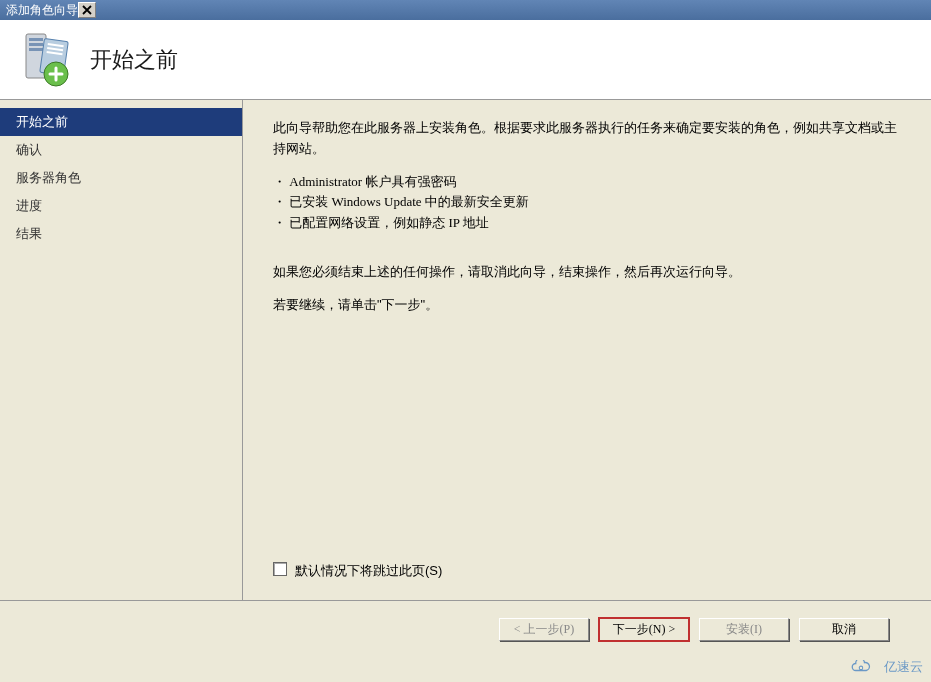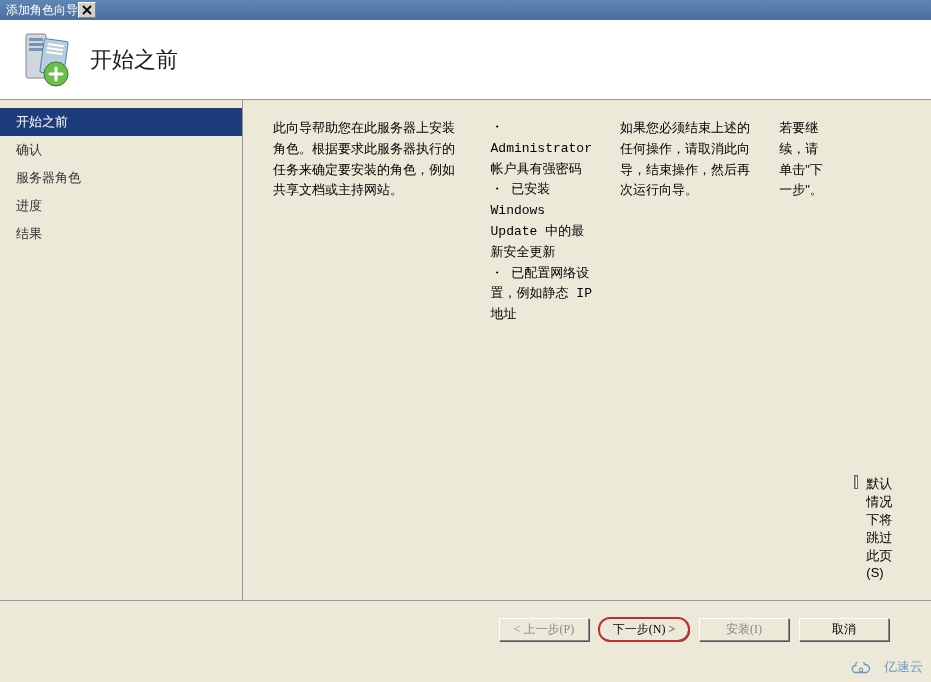--- a/index.html
+++ b/index.html
@@ -85,31 +85,30 @@
       color: #fff;
     }
     .content {
       flex: 1;
       padding: 18px 30px 10px 30px;
       background: #ece9d8;
       font-size: 13px;
       color: #000;
       position: relative;
       display: flex;
-      flex-direction: row;
-      gap: 28px;
+      flex-direction: column;
     }
     .content p {
       line-height: 1.6;
       margin-bottom: 12px;
     }
     .content .bullets {
-      margin-bottom: 20px;
+      margin-bottom: 28px;
       line-height: 1.6;
-      font-family: Liberation Mono, monospace;
+      font-family: Liberation Serif, serif;
     }
     .content .bullets div::before {
       content: "・ ";
     }
     .skip-checkbox-row {
       margin-top: auto;
       display: flex;
       gap: 8px;
       margin-bottom: 10px;
     }
@@ -144,28 +143,27 @@
       cursor: pointer;
       padding: 0 8px;
     }
     .wiz-btn.disabled {
       color: #888;
       cursor: default;
     }
     .wiz-btn.highlighted {
       outline: 2px solid #c03030;
       outline-offset: -1px;
-      border-radius: 11px;
     }
     .watermark {
       position: absolute;
       bottom: 6px;
       right: 8px;
       display: flex;
-      align-items: flex-end;
+      align-items: center;
       gap: 12px;
       color: #6b99c6;
       font-size: 13px;
     }
     .watermark-icon {
       width: 22px;
       height: 14px;
     }
   </style>
 </head>

